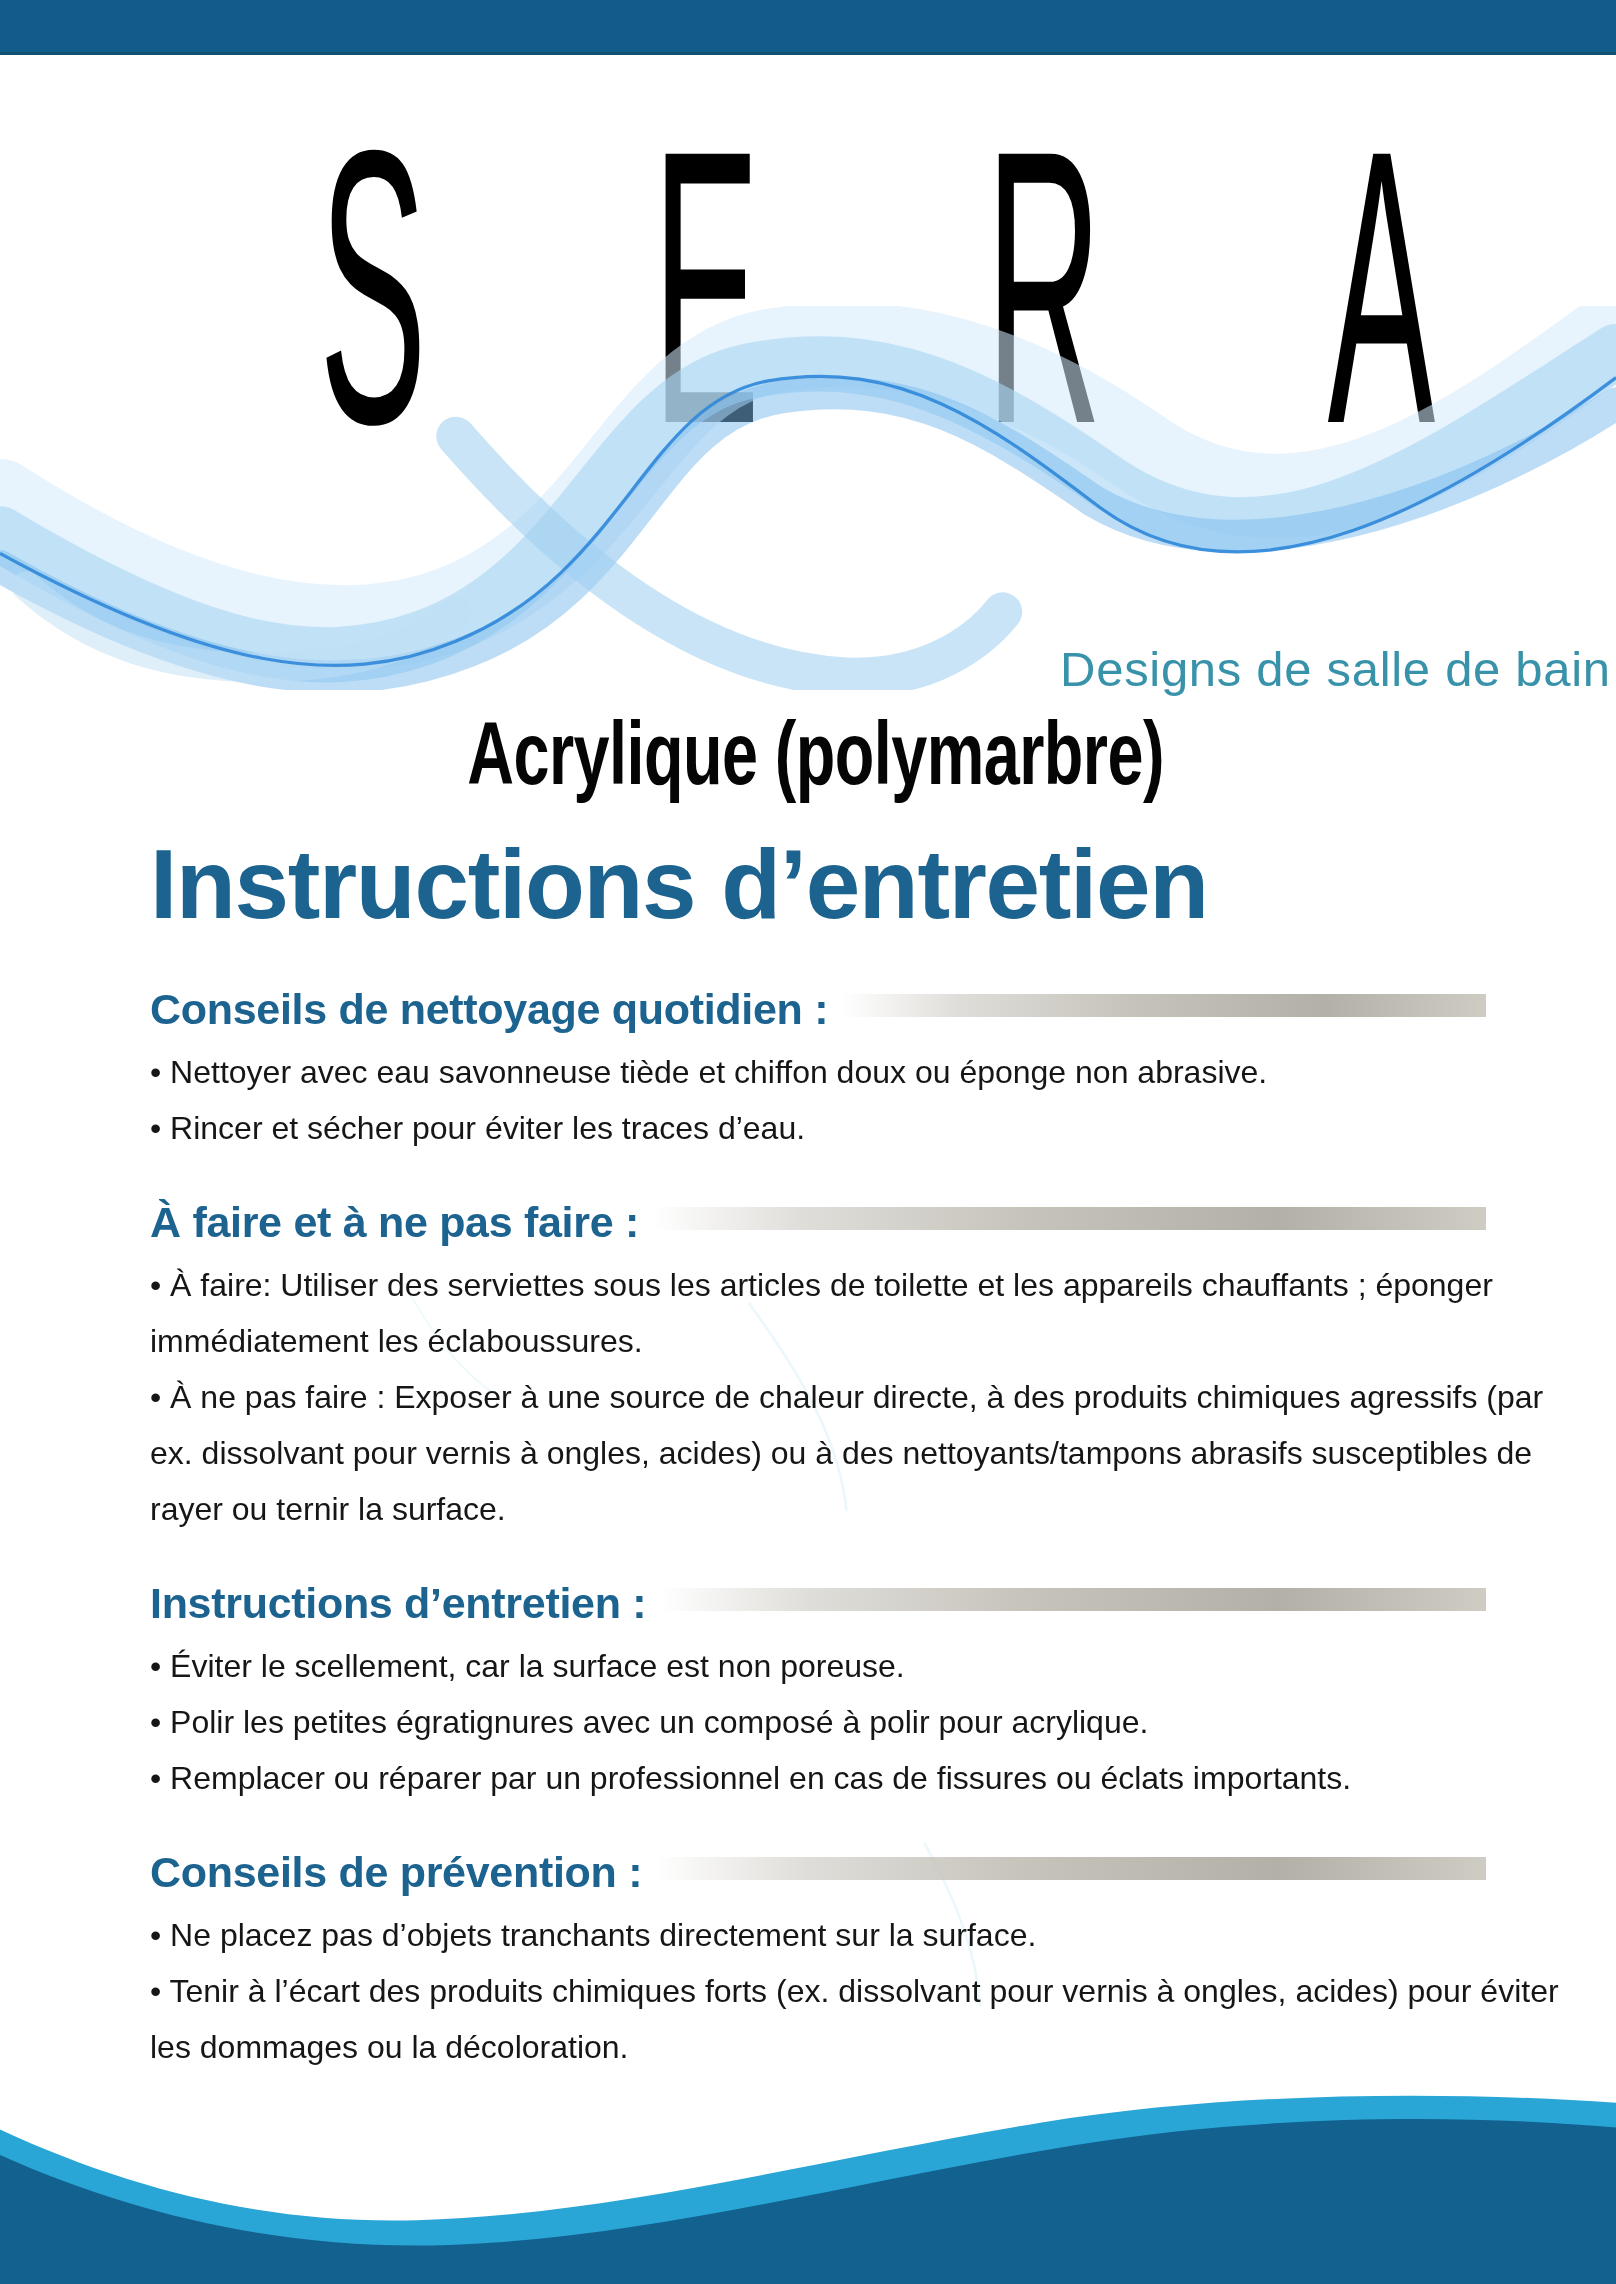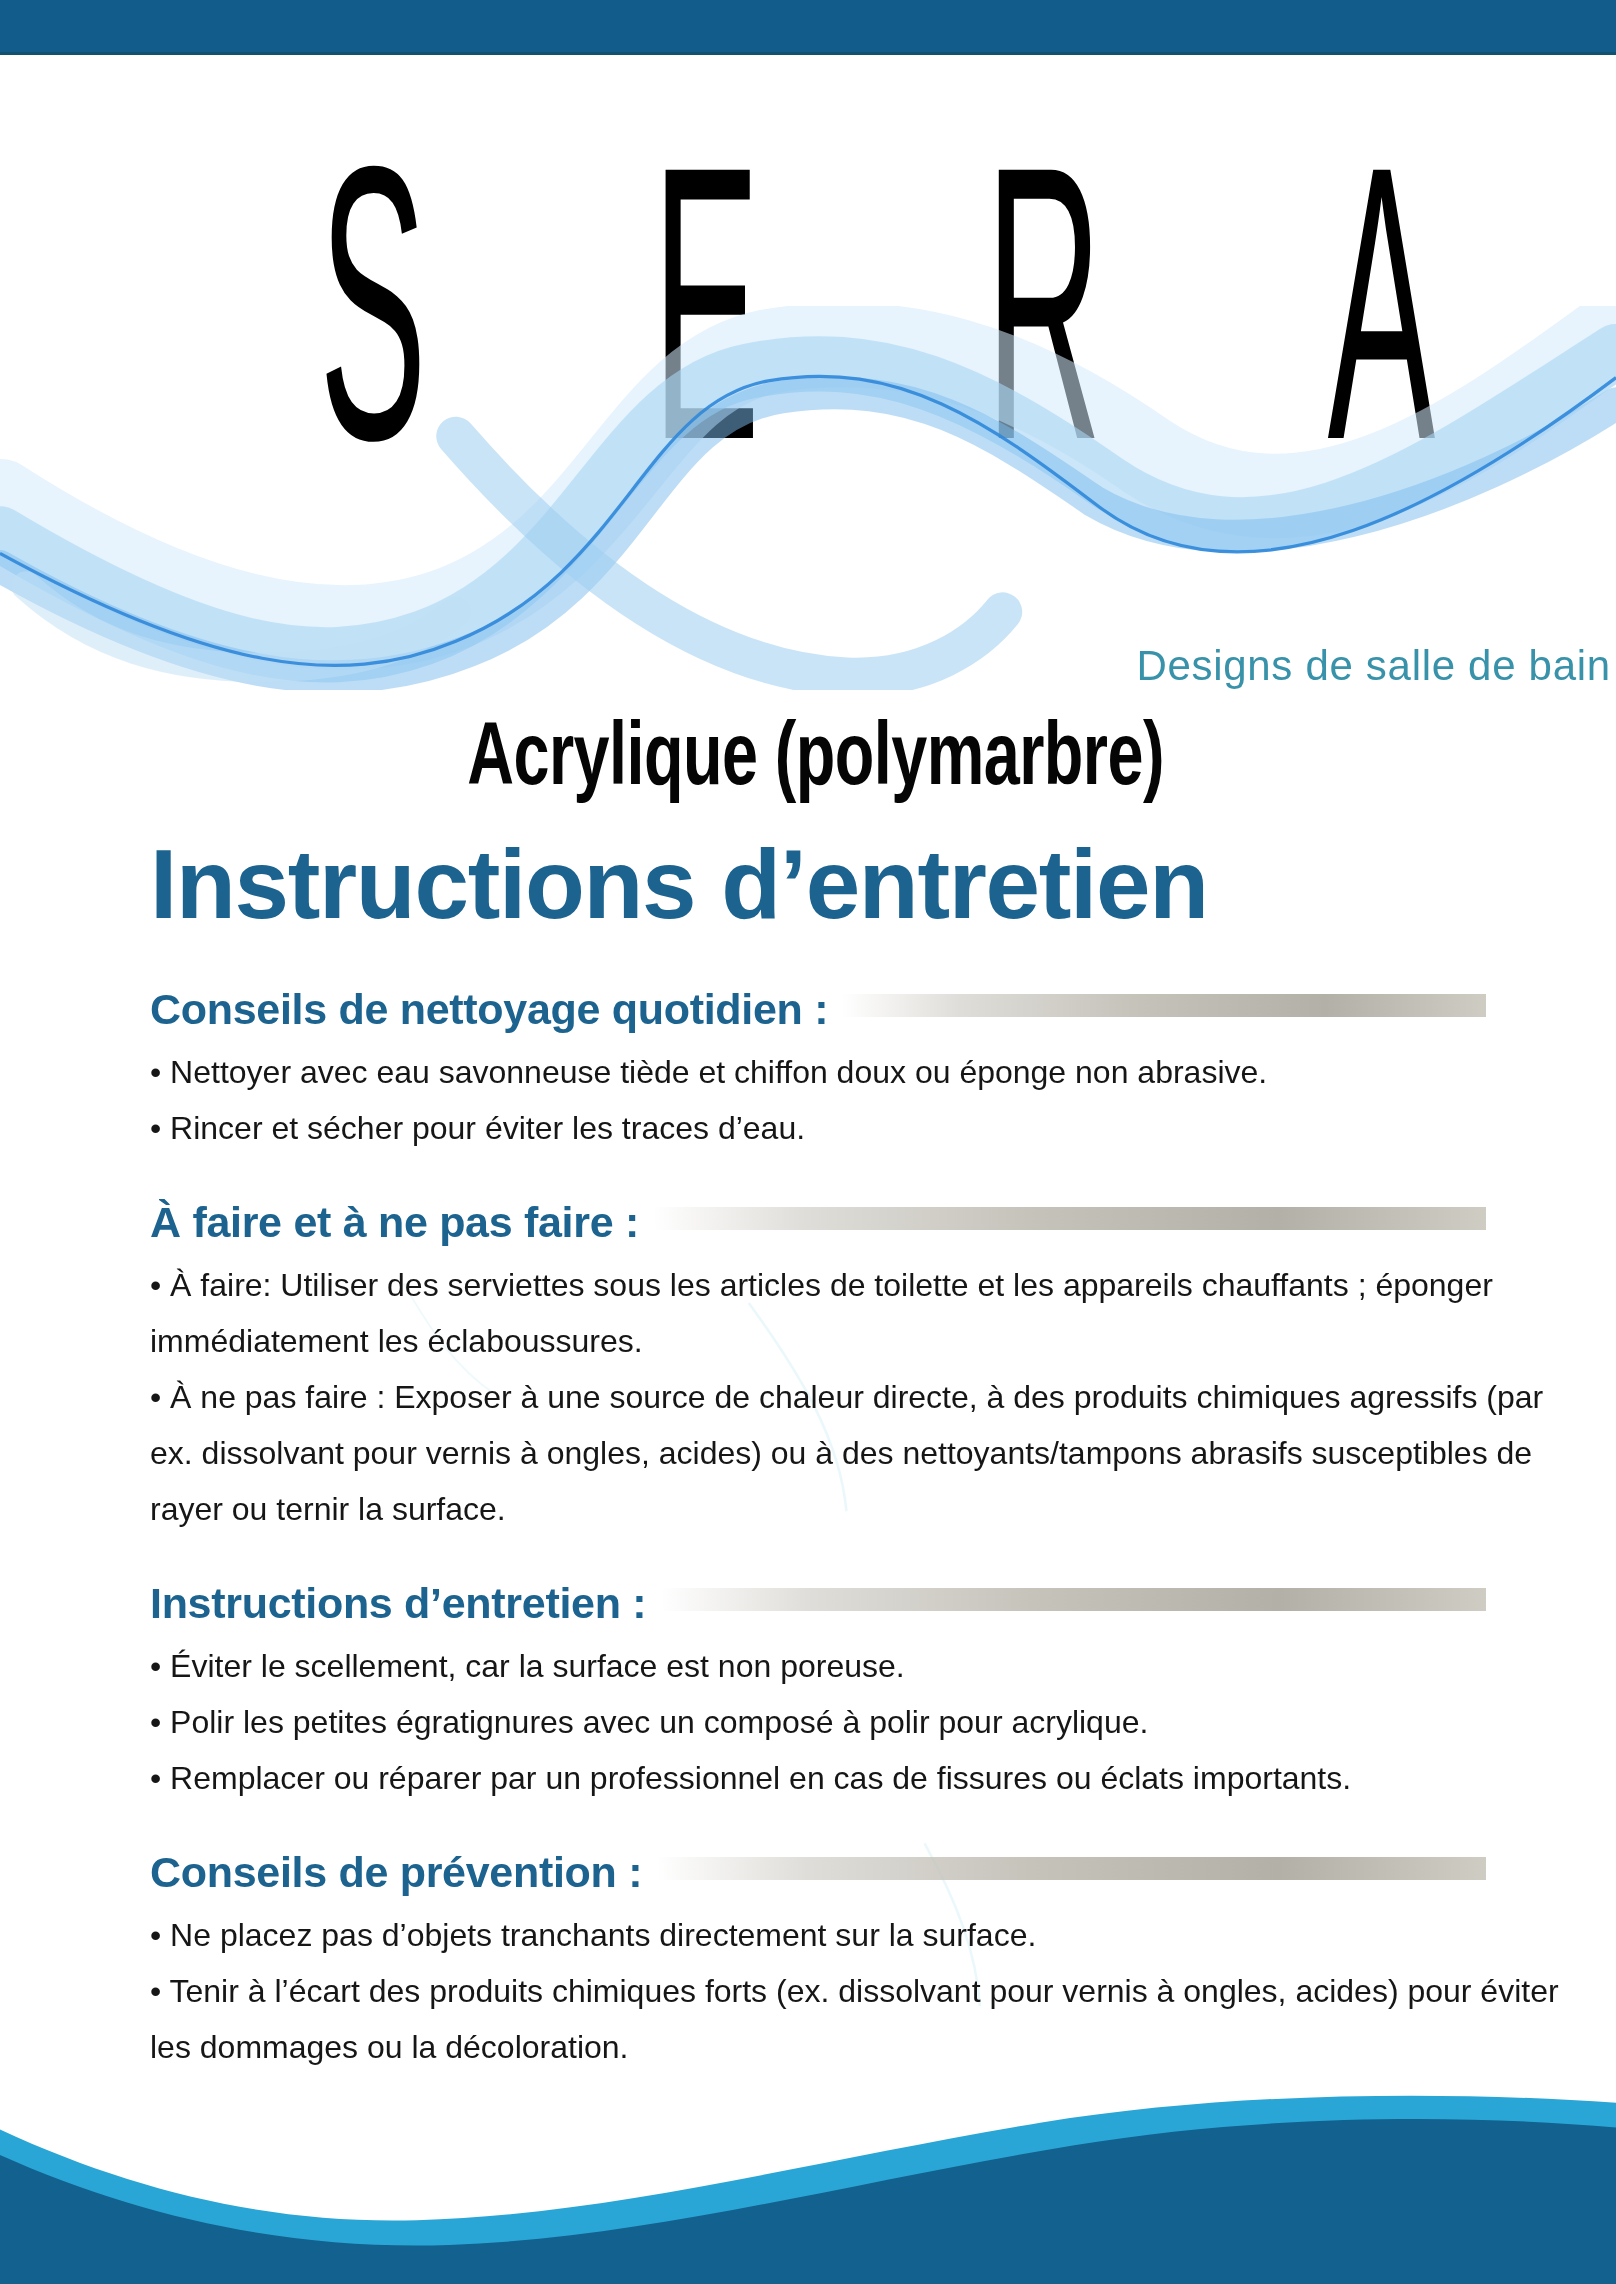--- a/index.html
+++ b/index.html
@@ -11,42 +11,42 @@
     font-family:"Liberation Sans","DejaVu Sans",sans-serif;
   }
   
   .topbar{
     position:absolute;top:0;left:0;width:100%;height:52px;
     background:var(--topbar,#115c8b);
     border-bottom:3.3px solid rgba(16,73,92,.55);
   }
   
   .brand-wrap{
-    position:absolute;top:108px;left:0;width:100%;
+    position:absolute;top:92px;left:0;width:100%;
     display:flex;justify-content:center;
     pointer-events:none;
   }
   .brand{
     display:inline-block;
     font-family:"Liberation Sans",sans-serif;
     font-weight:400;
     font-size:260px;line-height:1;
     letter-spacing:1.4em;
     margin-right:-1.4em;
     color:var(--brand-ink,#000);
     transform:scale(0.62,1.5);
     transform-origin:center top;
     white-space:nowrap;
   }
   
   .header-wave{position:absolute;top:306px;left:0;width:1616px;height:384px;}
   
   .tagline{
     position:absolute;top:643px;right:5.2px;
-    font-size:42px;line-height:1.1;
+    font-size:49px;line-height:1.1;
     color:var(--teal,#3892a9);
     letter-spacing:0.7px;
     white-space:nowrap;
   }
   
   .product-wrap{
     position:absolute;top:702px;left:8px;width:100%;
     display:flex;justify-content:center;
   }
   .product{

